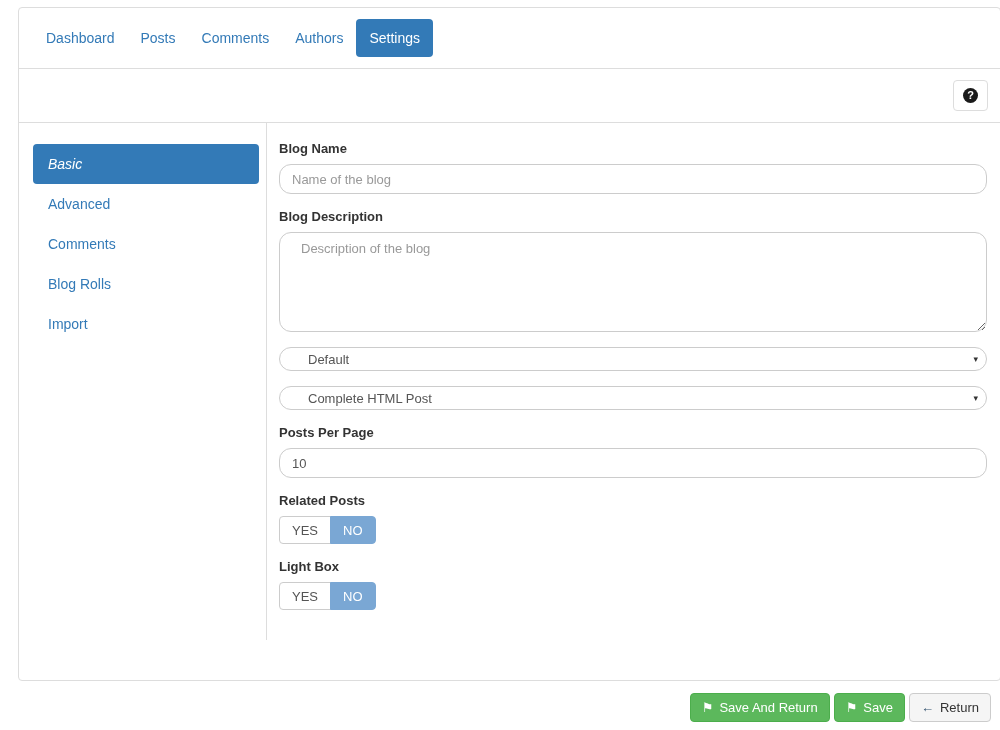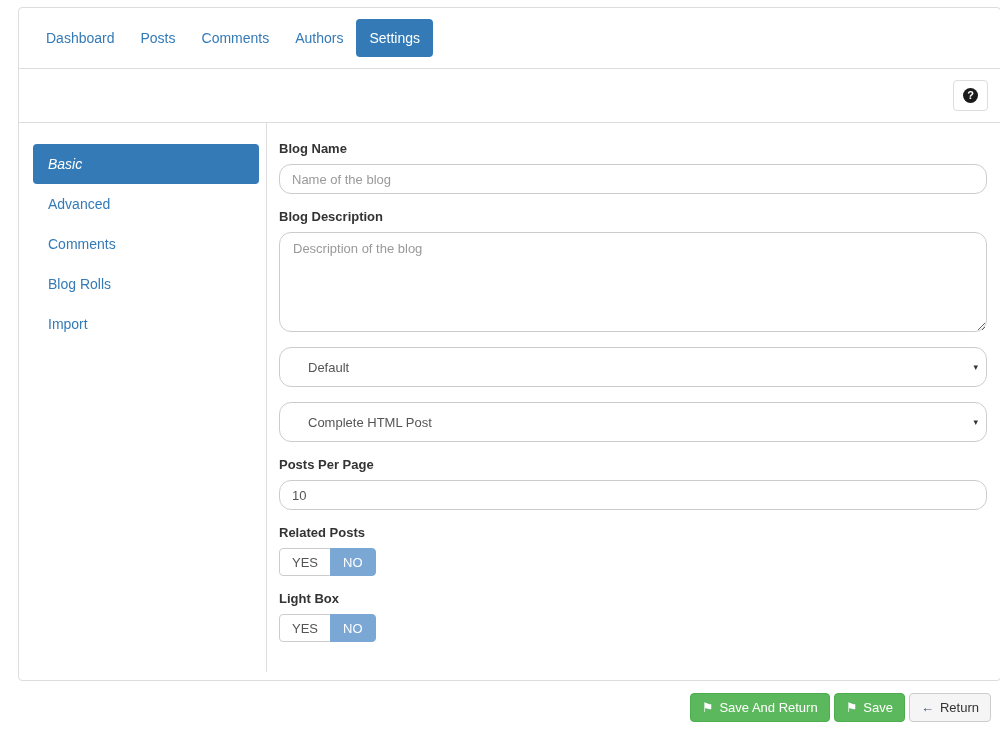--- a/index.html
+++ b/index.html
@@ -118,26 +118,26 @@
   .form-control {
     width: 100%;
     border: 1px solid #ccc;
     border-radius: 12px;
     font-size: 13px;
     color: #555;
     font-family: inherit;
     background: #fff;
   }
   input.form-control { height: 30px; padding: 0 12px; }
-  textarea.form-control { height: 100px; padding: 8px 13px; resize: vertical; display: block; }
+  textarea.form-control { height: 100px; padding: 8px 21px; resize: vertical; display: block; }
   ::placeholder { color: #999; opacity: 1; }
 
   .select-wrap { position: relative; }
   select.form-control {
-    height: 40px;
+    height: 24px;
     padding: 0 28px;
     appearance: none;
     -webkit-appearance: none;
     -moz-appearance: none;
     cursor: pointer;
   }
   .caret {
     position: absolute;
     right: 9px; top: 50%;
     transform: translateY(-50%);

